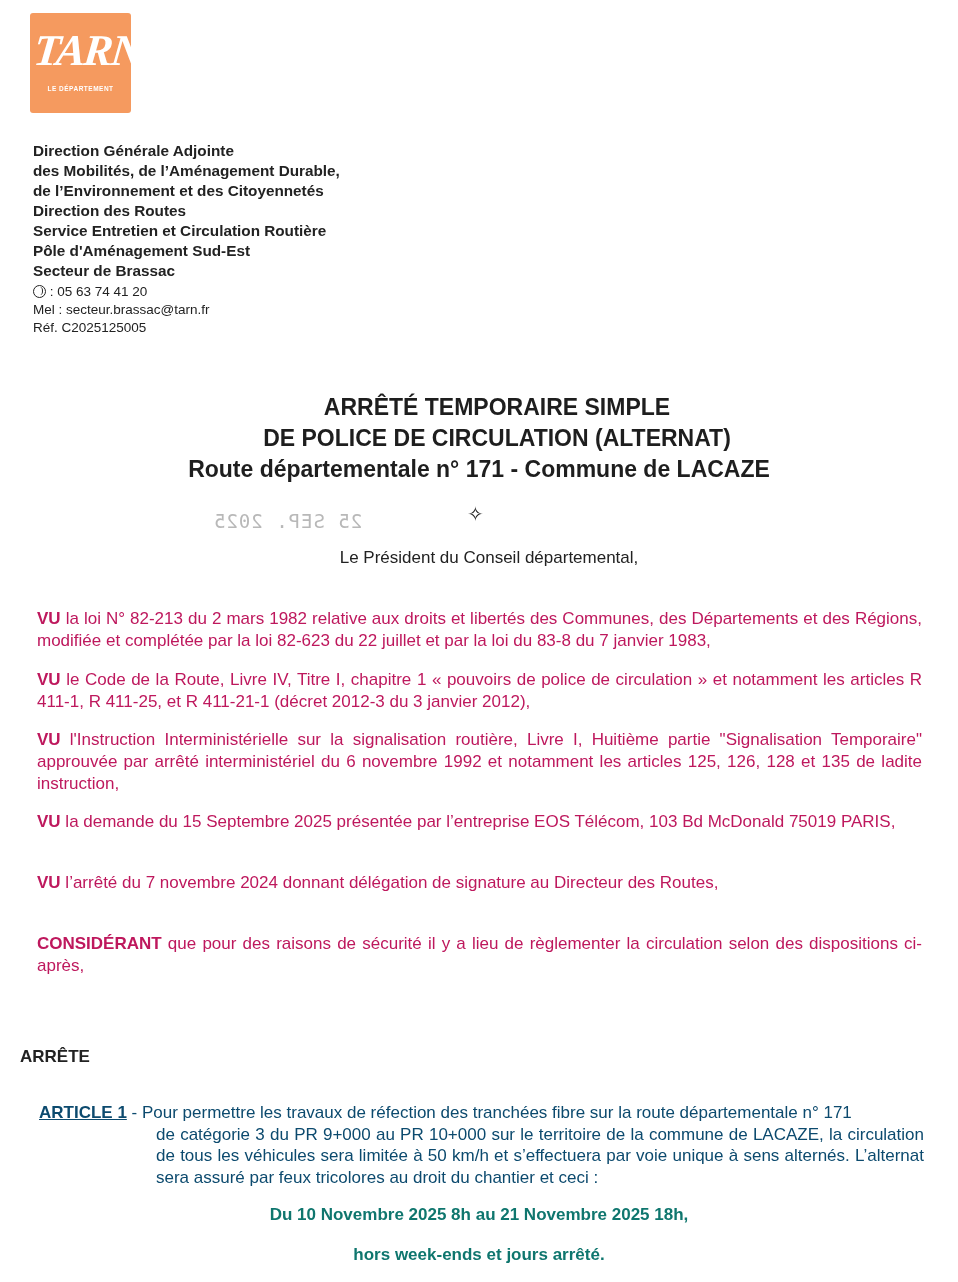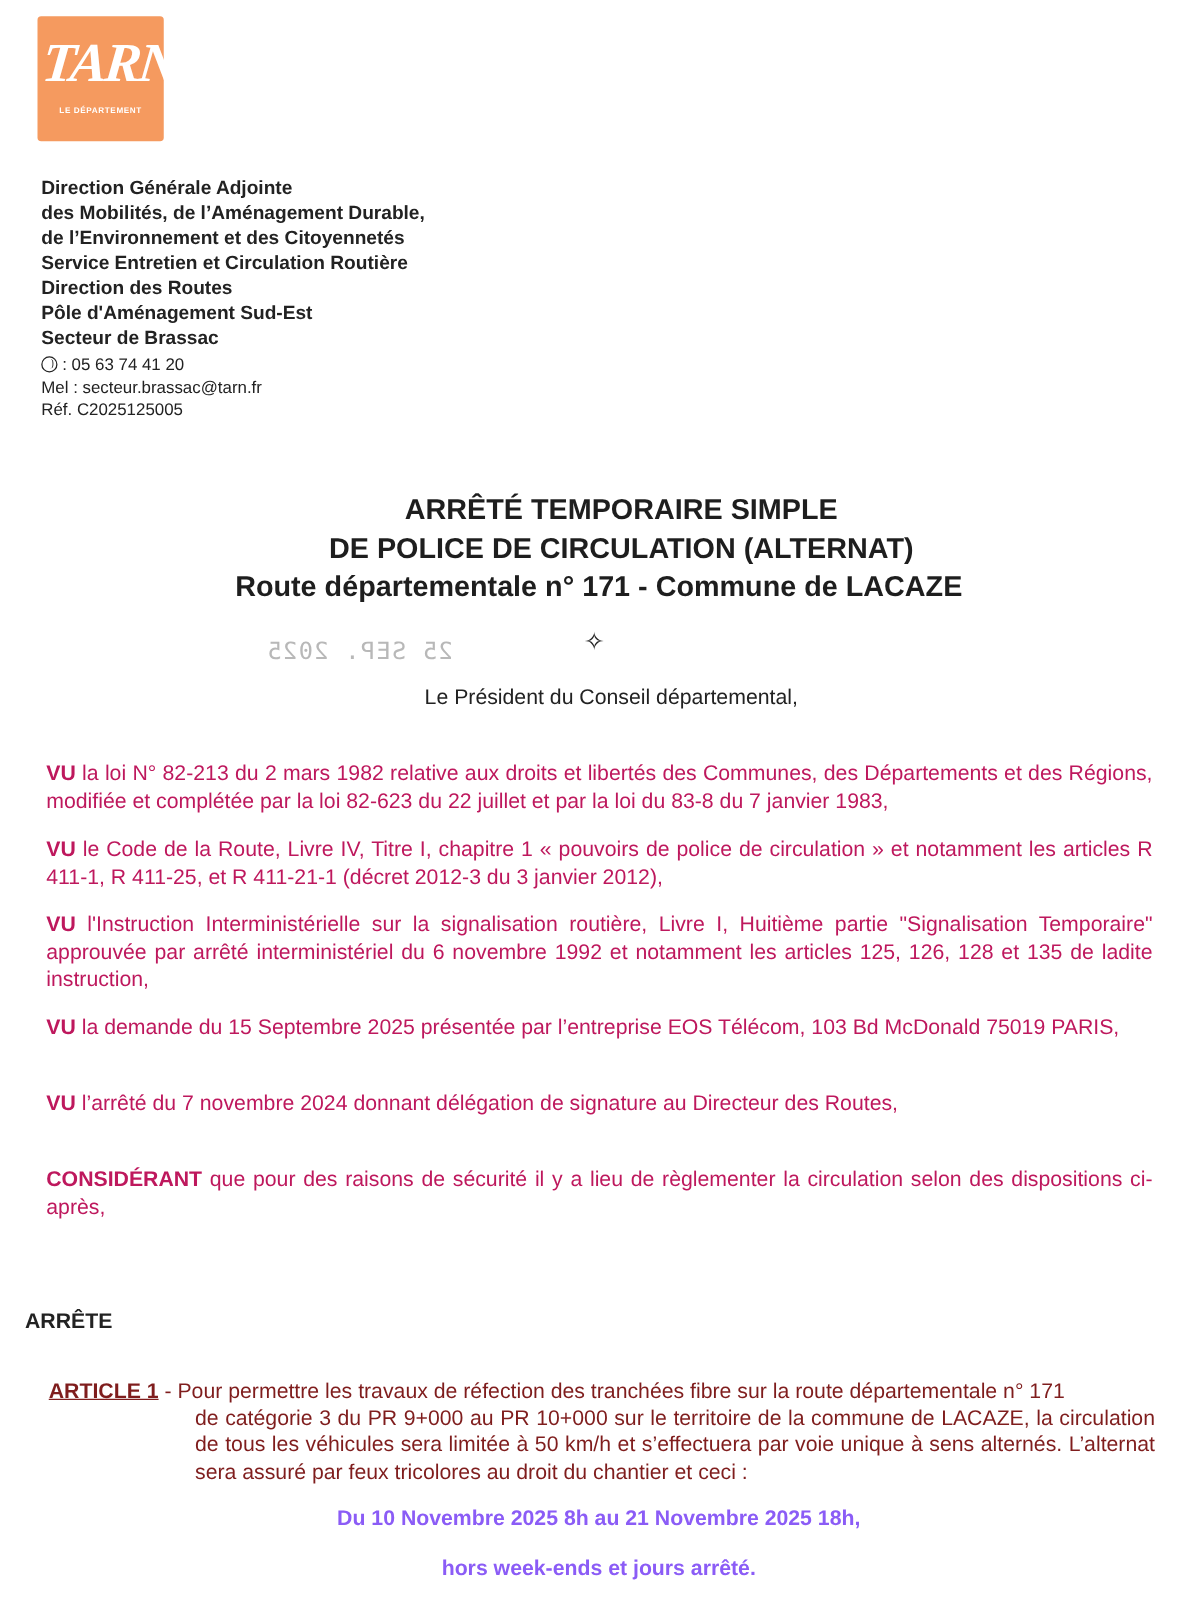--- a/index.html
+++ b/index.html
@@ -58,44 +58,44 @@
   .para {
     position: absolute; left: 37px; width: 885px; font-size: 17px; line-height: 22px;
     text-align: justify; color: #be185d;
   }
   .para b { font-weight: bold; }
   .arrete-heading {
     position: absolute; left: 0; width: 958px; top: 1047px; text-align: left;
     font-weight: bold; font-size: 17px; color: #222; padding-left: 20px; box-sizing: border-box;
   }
   .article {
-    position: absolute; left: 39px; top: 1102px; width: 885px; font-size: 17px; line-height: 21.5px; color: #7f1d1d;
+    position: absolute; left: 39px; top: 1102px; width: 885px; font-size: 17px; line-height: 21.5px; color: #0c4a6e;
   }
   .article .art-label { font-weight: bold; text-decoration: underline; }
   .article .art-first { display: block; }
   .article .art-rest { display: block; padding-left: 117px; text-align: justify; }
   .dates {
     position: absolute; left: 0; width: 958px; text-align: center; font-weight: bold;
-    font-size: 17px; color: #8b5cf6;
+    font-size: 17px; color: #0f766e;
   }
 </style>
 </head>
 <body>
 
 <div class="logo">
   <div class="logo-word">TARN</div>
   <div class="logo-sub">LE DÉPARTEMENT</div>
 </div>
 
 <div class="header-block">
   <div class="bold-line">Direction Générale Adjointe</div>
   <div class="bold-line">des Mobilités, de l’Aménagement Durable,</div>
   <div class="bold-line">de l’Environnement et des Citoyennetés</div>
+  <div class="bold-line">Direction des Routes</div>
   <div class="bold-line">Service Entretien et Circulation Routière</div>
-  <div class="bold-line">Direction des Routes</div>
   <div class="bold-line">Pôle d'Aménagement Sud-Est</div>
   <div class="bold-line">Secteur de Brassac</div>
   <div class="small-line" style="margin-top:2px;">
     <span class="phone-icon"></span>
     <span>: 05 63 74 41 20</span>
   </div>
   <div class="small-line">Mel : secteur.brassac@tarn.fr</div>
   <div class="small-line">Réf. C2025125005</div>
 </div>
 

